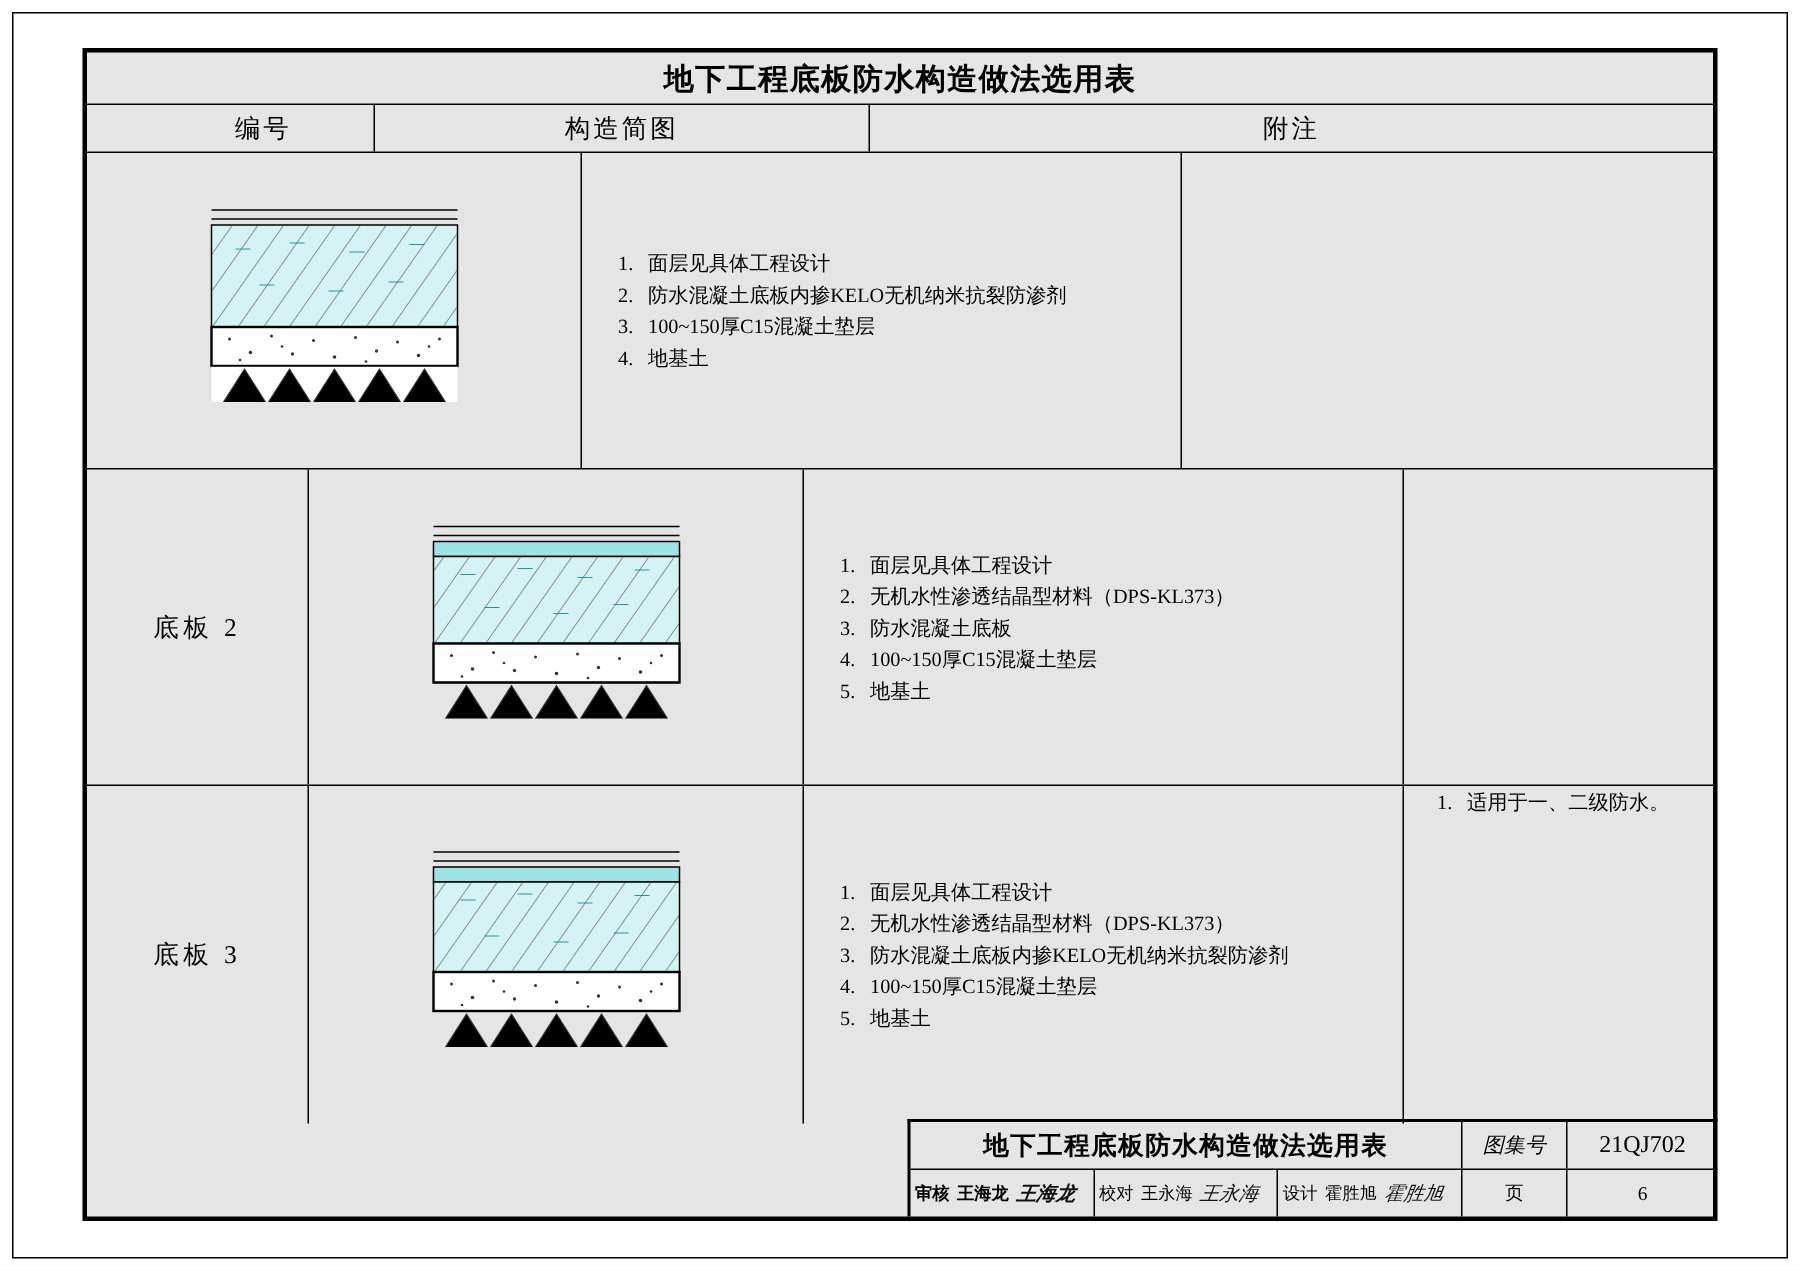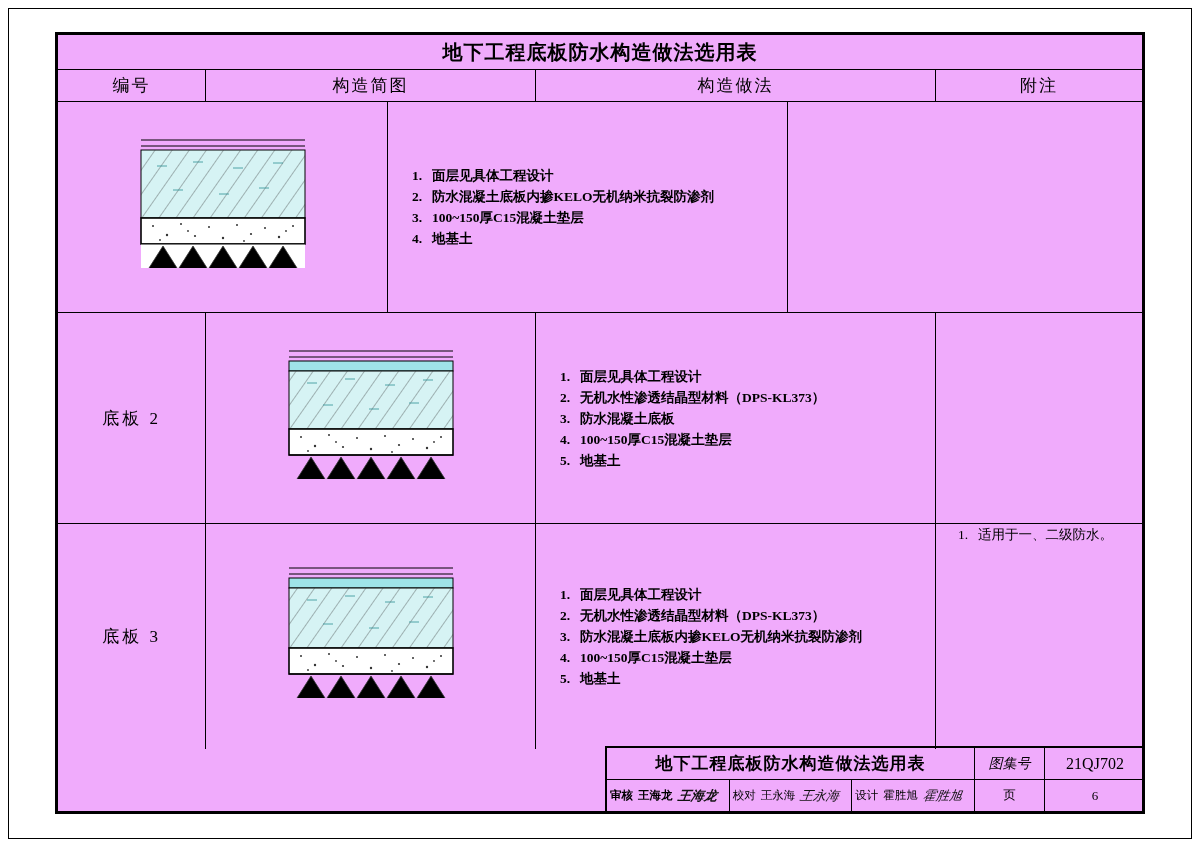--- a/index.html
+++ b/index.html
@@ -22,40 +22,41 @@
     border:1px solid #000;
     box-sizing:border-box;
   }
   
   .sheet{
     position:absolute;
     left:55px;top:32px;
     width:1090px;height:782px;
     border:3px solid #000;
     box-sizing:border-box;
-    background:#f0abfc;
+    background:#e5e5e5;
   }
   
   .title-row{
     position:absolute;left:0;top:0;
     width:100%;height:35px;
     border-bottom:1px solid #000;
     box-sizing:border-box;
     display:flex;align-items:center;justify-content:center;
   }
   .title-row .t{
     font-size:20px;font-weight:bold;letter-spacing:1px;
   }
   
   .head-row{
     position:absolute;left:0;top:35px;
     width:100%;height:32px;
     border-bottom:1px solid #000;
     box-sizing:border-box;
     display:flex;
+    padding-left:44px;
   }
   .col-no{width:148px;}
   .col-fig{width:330px;text-align:right;}
   .col-method{width:400px;}
   .col-note{flex:1;}
   .head-row > div{
     border-right:1px solid #000;
     box-sizing:border-box;
     display:flex;align-items:center;justify-content:center;
     font-size:17px;letter-spacing:2px;
@@ -79,21 +80,21 @@
     box-sizing:border-box;
     position:relative;
   }
   .row > div:last-child{border-right:none;}
   .cell-no{
     width:148px;
     display:flex;align-items:center;justify-content:center;
     font-size:17px;letter-spacing:3px;
   }
   .cell-fig{width:330px;}
-  .cell-method{width:400px;padding:0;font-weight:bold;}
+  .cell-method{width:400px;padding:0;}
   .cell-note{flex:1;}
 
   .method-list{
     position:absolute;left:0;top:0;width:100%;height:100%;
     display:flex;flex-direction:column;justify-content:center;
     padding-left:24px;box-sizing:border-box;
   }
   .method-list .li{
     font-size:13.5px;
     line-height:21px;
@@ -174,21 +175,20 @@
 
   <div class="sheet">
 
     <div class="title-row">
       <div class="t">地下工程底板防水构造做法选用表</div>
     </div>
 
     <div class="head-row">
       <div class="col-no">编号</div>
       <div class="col-fig">构造简图</div>
-      <div class="col-method">构造做法</div>
       <div class="col-note">附注</div>
     </div>
 
     <div class="body">
 
       <div class="row">
         <div class="cell-fig">
           <div class="fig-wrap">
             <svg width="180" height="150" viewBox="0 0 180 150">
               <defs>

